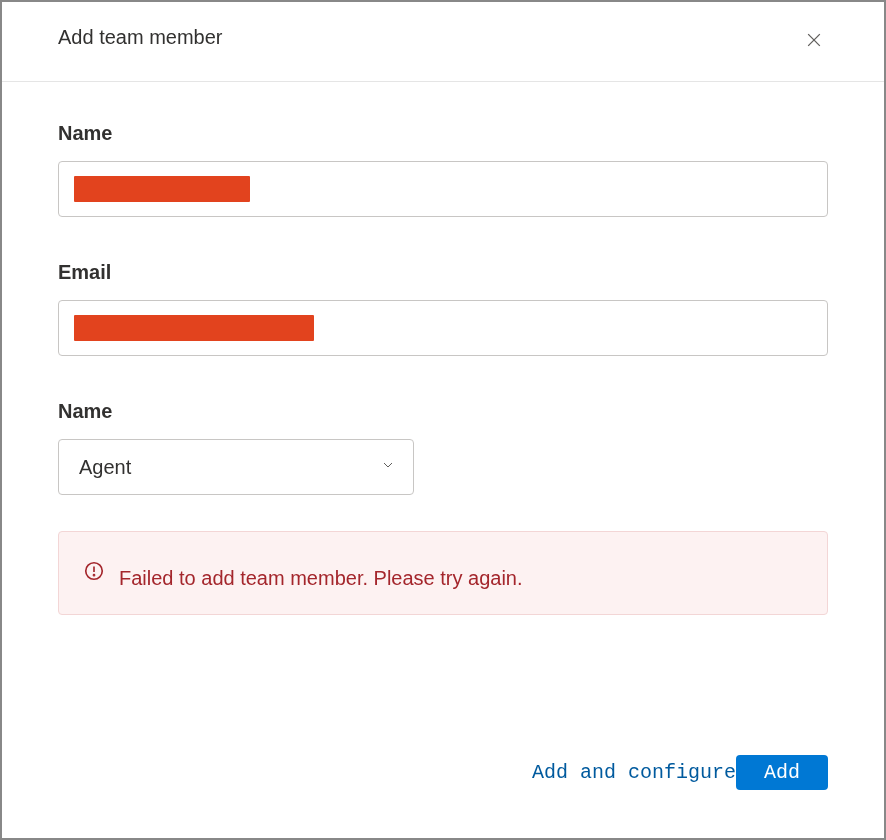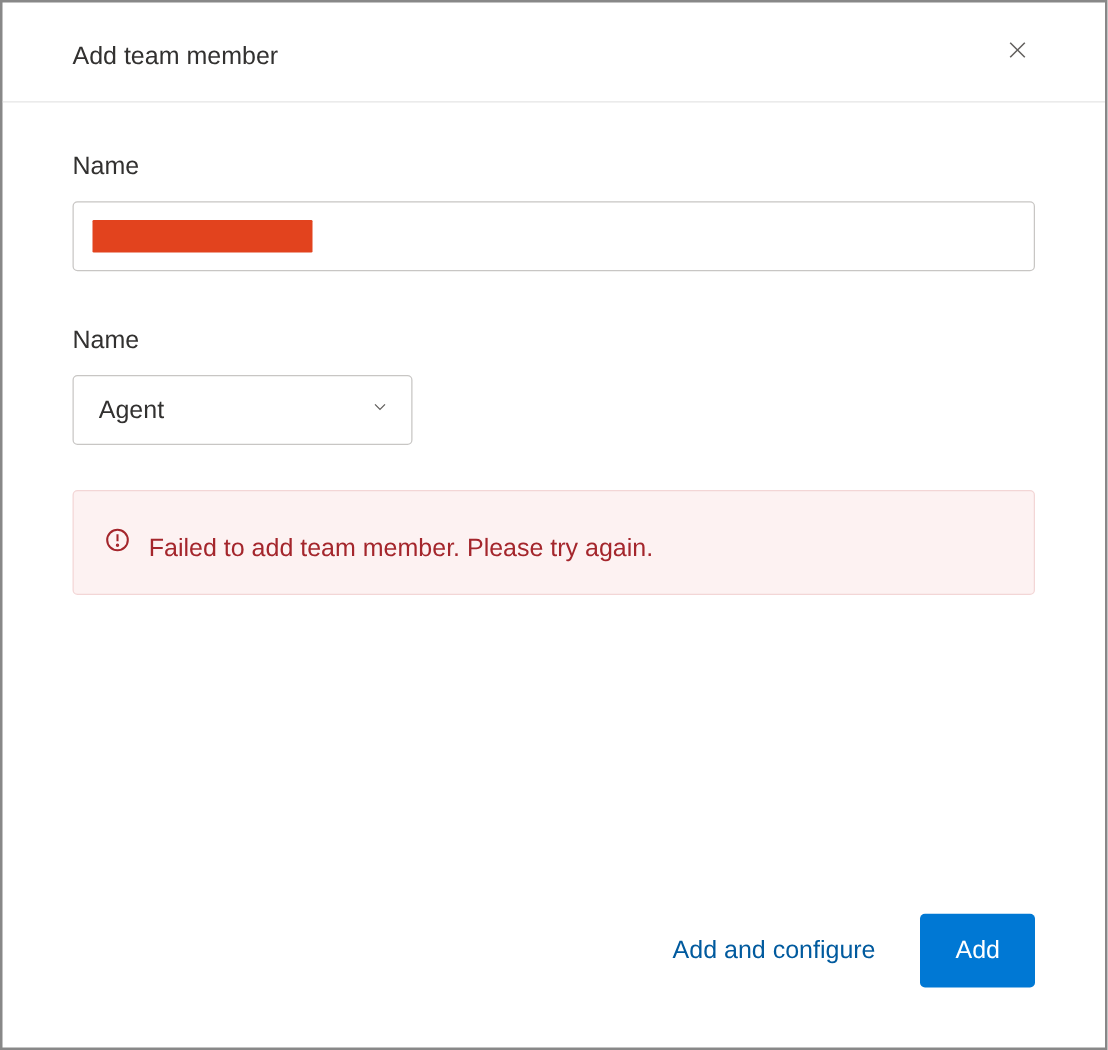--- a/index.html
+++ b/index.html
@@ -12,21 +12,21 @@
       background: #fff;
       width: 886px;
       height: 840px;
       border: 2px solid #888;
       display: flex;
       flex-direction: column;
     }
     .modal-header {
       display: flex;
       justify-content: space-between;
-      align-items: flex-end;
+      align-items: flex-start;
       padding: 24px 56px 24px 56px;
       border-bottom: 1px solid #e5e5e5;
     }
     .modal-title {
       font-size: 20px;
       font-weight: 400;
       color: #323130;
     }
     .close-btn {
       background: none;
@@ -48,21 +48,21 @@
       flex: 1;
       display: flex;
       flex-direction: column;
     }
     .form-group {
       margin-bottom: 44px;
     }
     .form-label {
       display: block;
       font-size: 20px;
-      font-weight: 400;
+      font-weight: 700;
       color: #323130;
       margin-bottom: 16px;
     }
     .text-input {
       width: 100%;
       height: 56px;
       border: 1px solid #c8c6c4;
       border-radius: 4px;
       padding: 0 16px;
       font-size: 18px;
@@ -84,21 +84,21 @@
       border-radius: 1px;
     }
     .redaction-name {
       width: 176px;
     }
     .redaction-email {
       width: 240px;
     }
     .select-wrapper {
       position: relative;
-      width: 272px;
+      width: 356px;
     }
     .role-select {
       width: 100%;
       height: 56px;
       border: 1px solid #c8c6c4;
       border-radius: 4px;
       padding: 0 44px 0 20px;
       font-size: 20px;
       font-family: inherit;
       background: #fff;
@@ -141,40 +141,40 @@
     .error-text {
       font-size: 20px;
       color: #a4262c;
       font-weight: 400;
       margin-top: 11px;
     }
     .modal-footer {
       display: flex;
       justify-content: flex-end;
       align-items: center;
-      gap: 36px;
       padding: 0 56px 48px 56px;
+      font-family: Liberation Mono, monospace;
     }
     .link-button {
       background: none;
       border: none;
       color: #005a9e;
       font-size: 20px;
       font-family: inherit;
       cursor: pointer;
       padding: 0;
     }
     .primary-button {
       background: #0078d4;
       border: none;
       color: #fff;
       font-size: 20px;
       font-family: inherit;
       cursor: pointer;
-      padding: 18px 28px;
+      padding: 6px 28px;
       border-radius: 4px;
     }
   </style>
 </head>
 <body>
 
 <div class="modal-header">
   <div class="modal-title">Add team member</div>
   <button class="close-btn">
     <span>
@@ -189,20 +189,27 @@
 <div class="modal-body">
 
   <div class="form-group">
     <label class="form-label">Name</label>
     <div class="input-container">
       <input type="text" class="text-input" value="" style="">
       <div class="redaction-bar redaction-name"></div>
     </div>
   </div>
 
+  <div class="form-group">
+    <label class="form-label">Email</label>
+    <div class="input-container">
+      <input type="text" class="text-input" value="" style="">
+      <div class="redaction-bar redaction-email"></div>
+    </div>
+  </div>
 
   <div class="form-group">
     <label class="form-label">Name</label>
     <div class="select-wrapper">
       <select class="role-select">
         <option>Agent</option>
       </select>
       <span class="chevron">
         <svg viewBox="0 0 24 24">
             <polyline points="6 9 12 15 18 9"></polyline>

